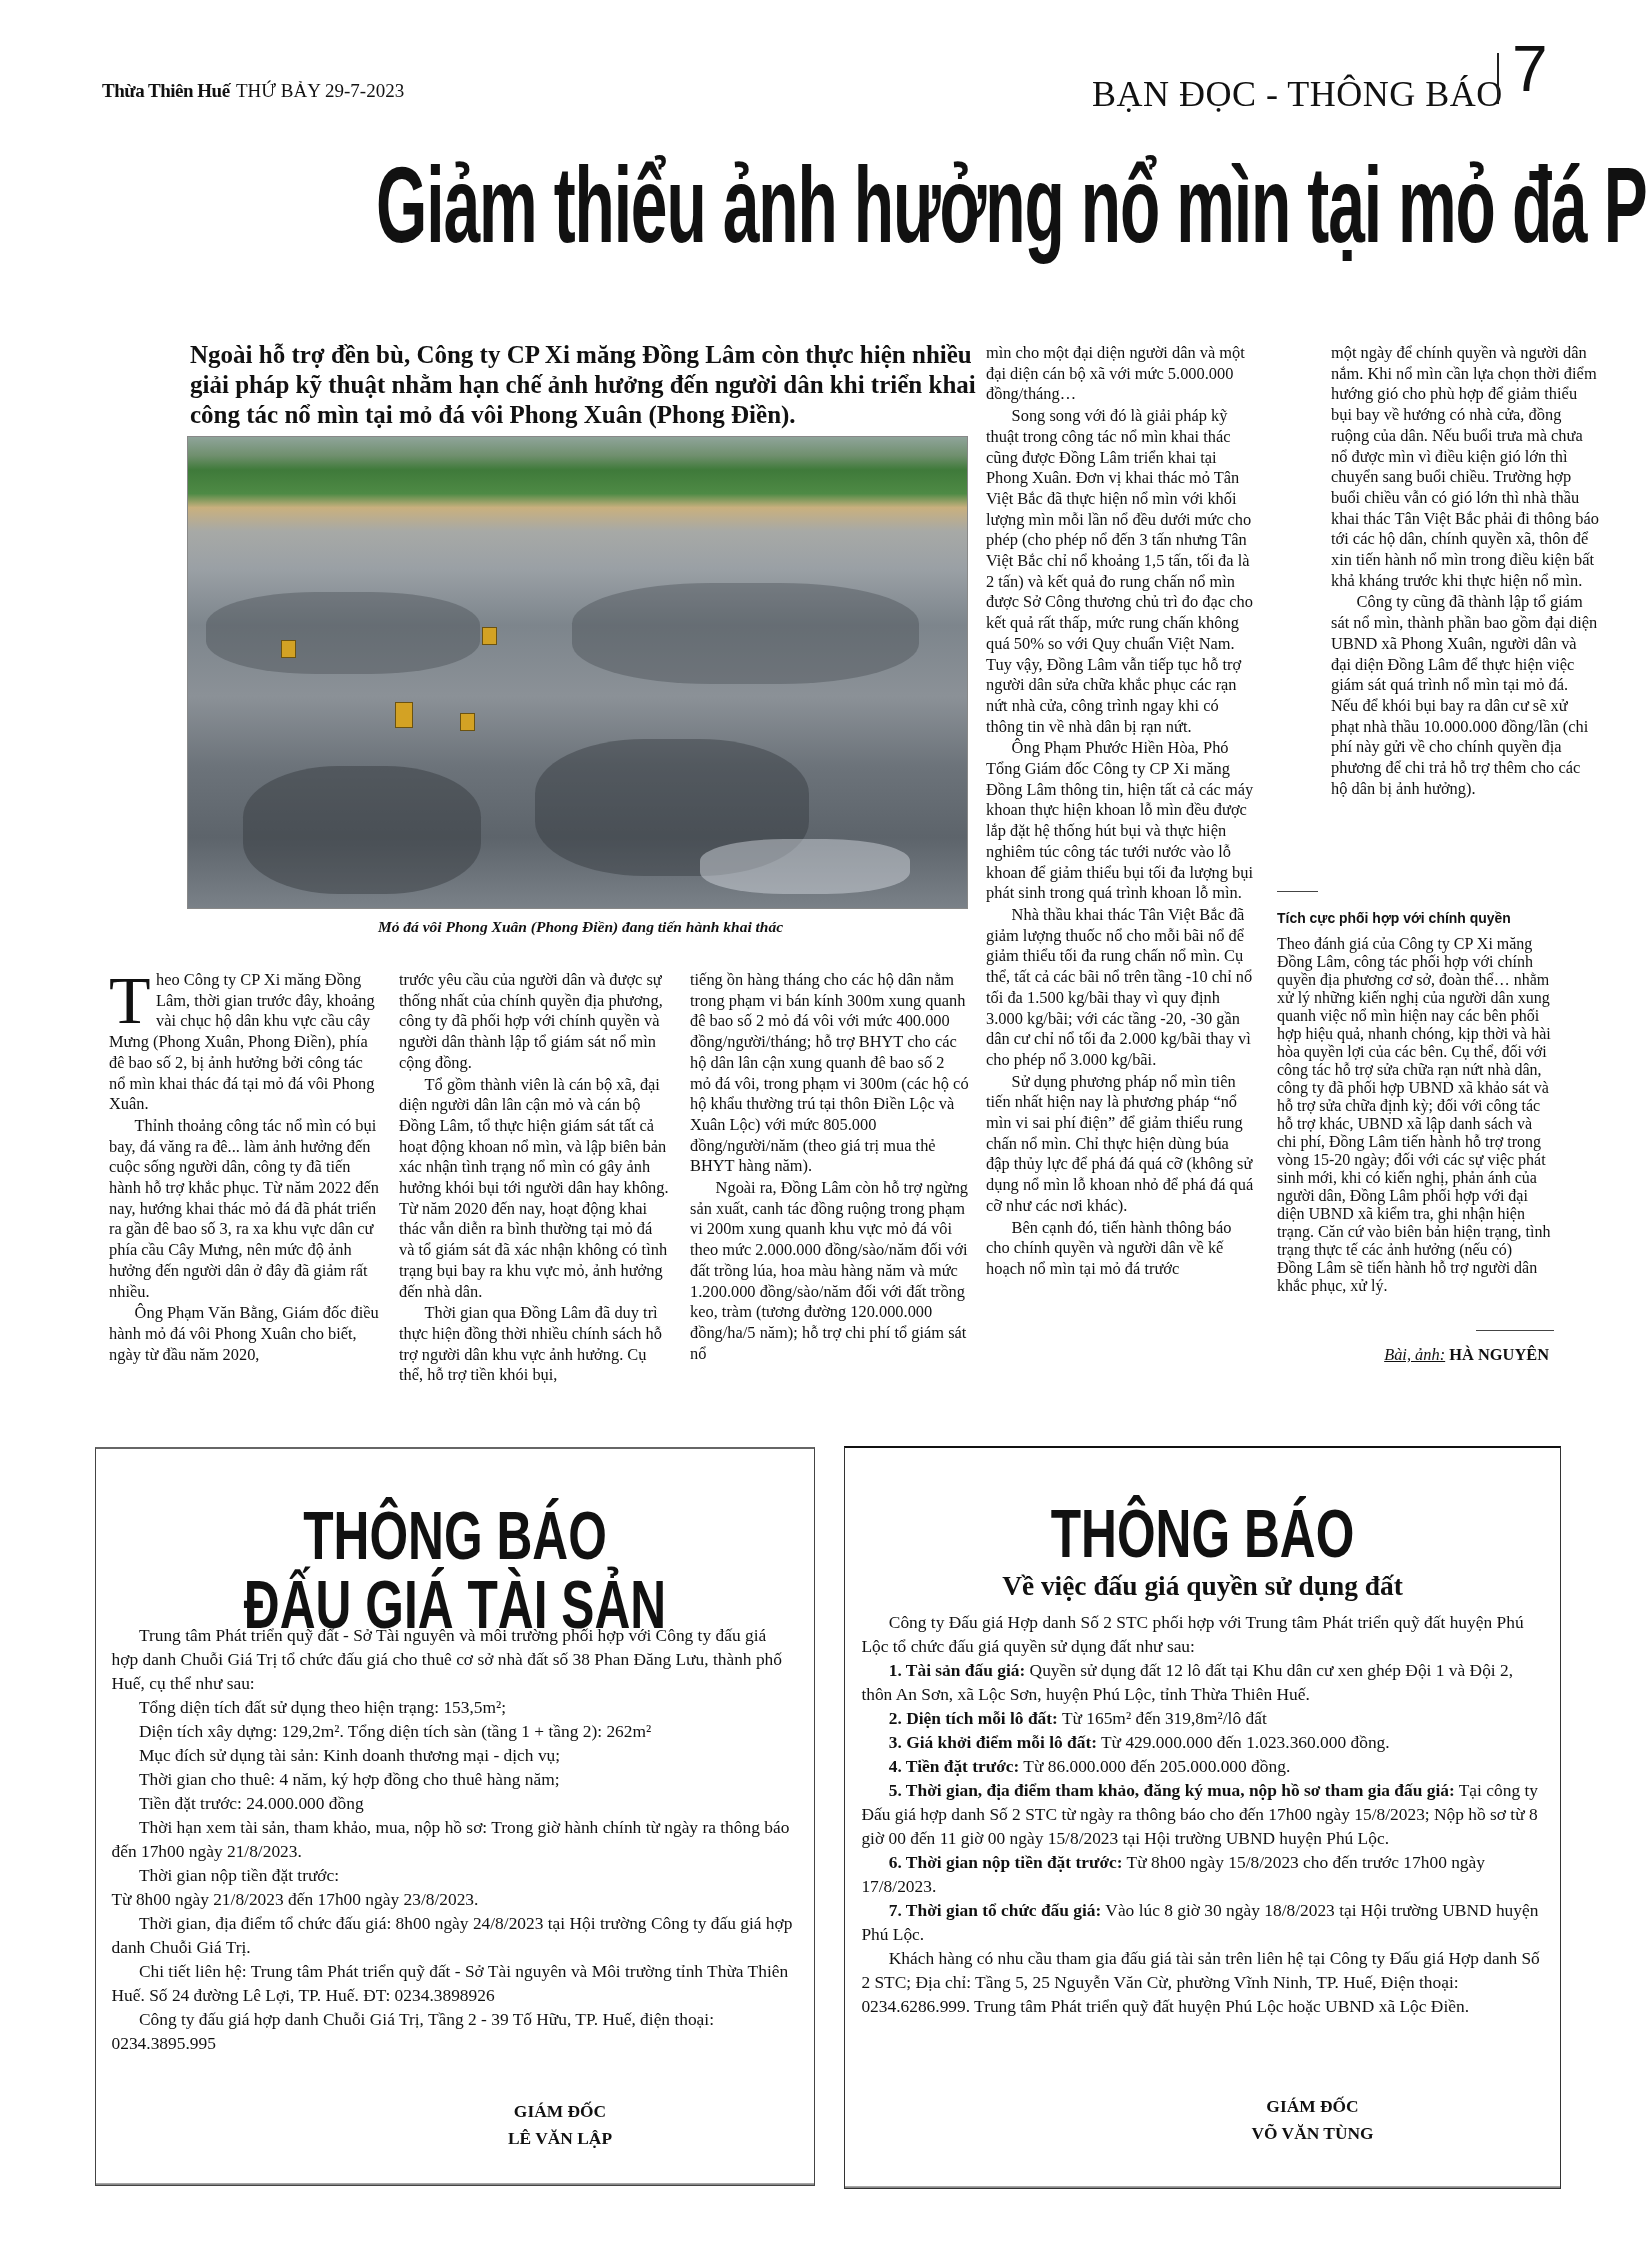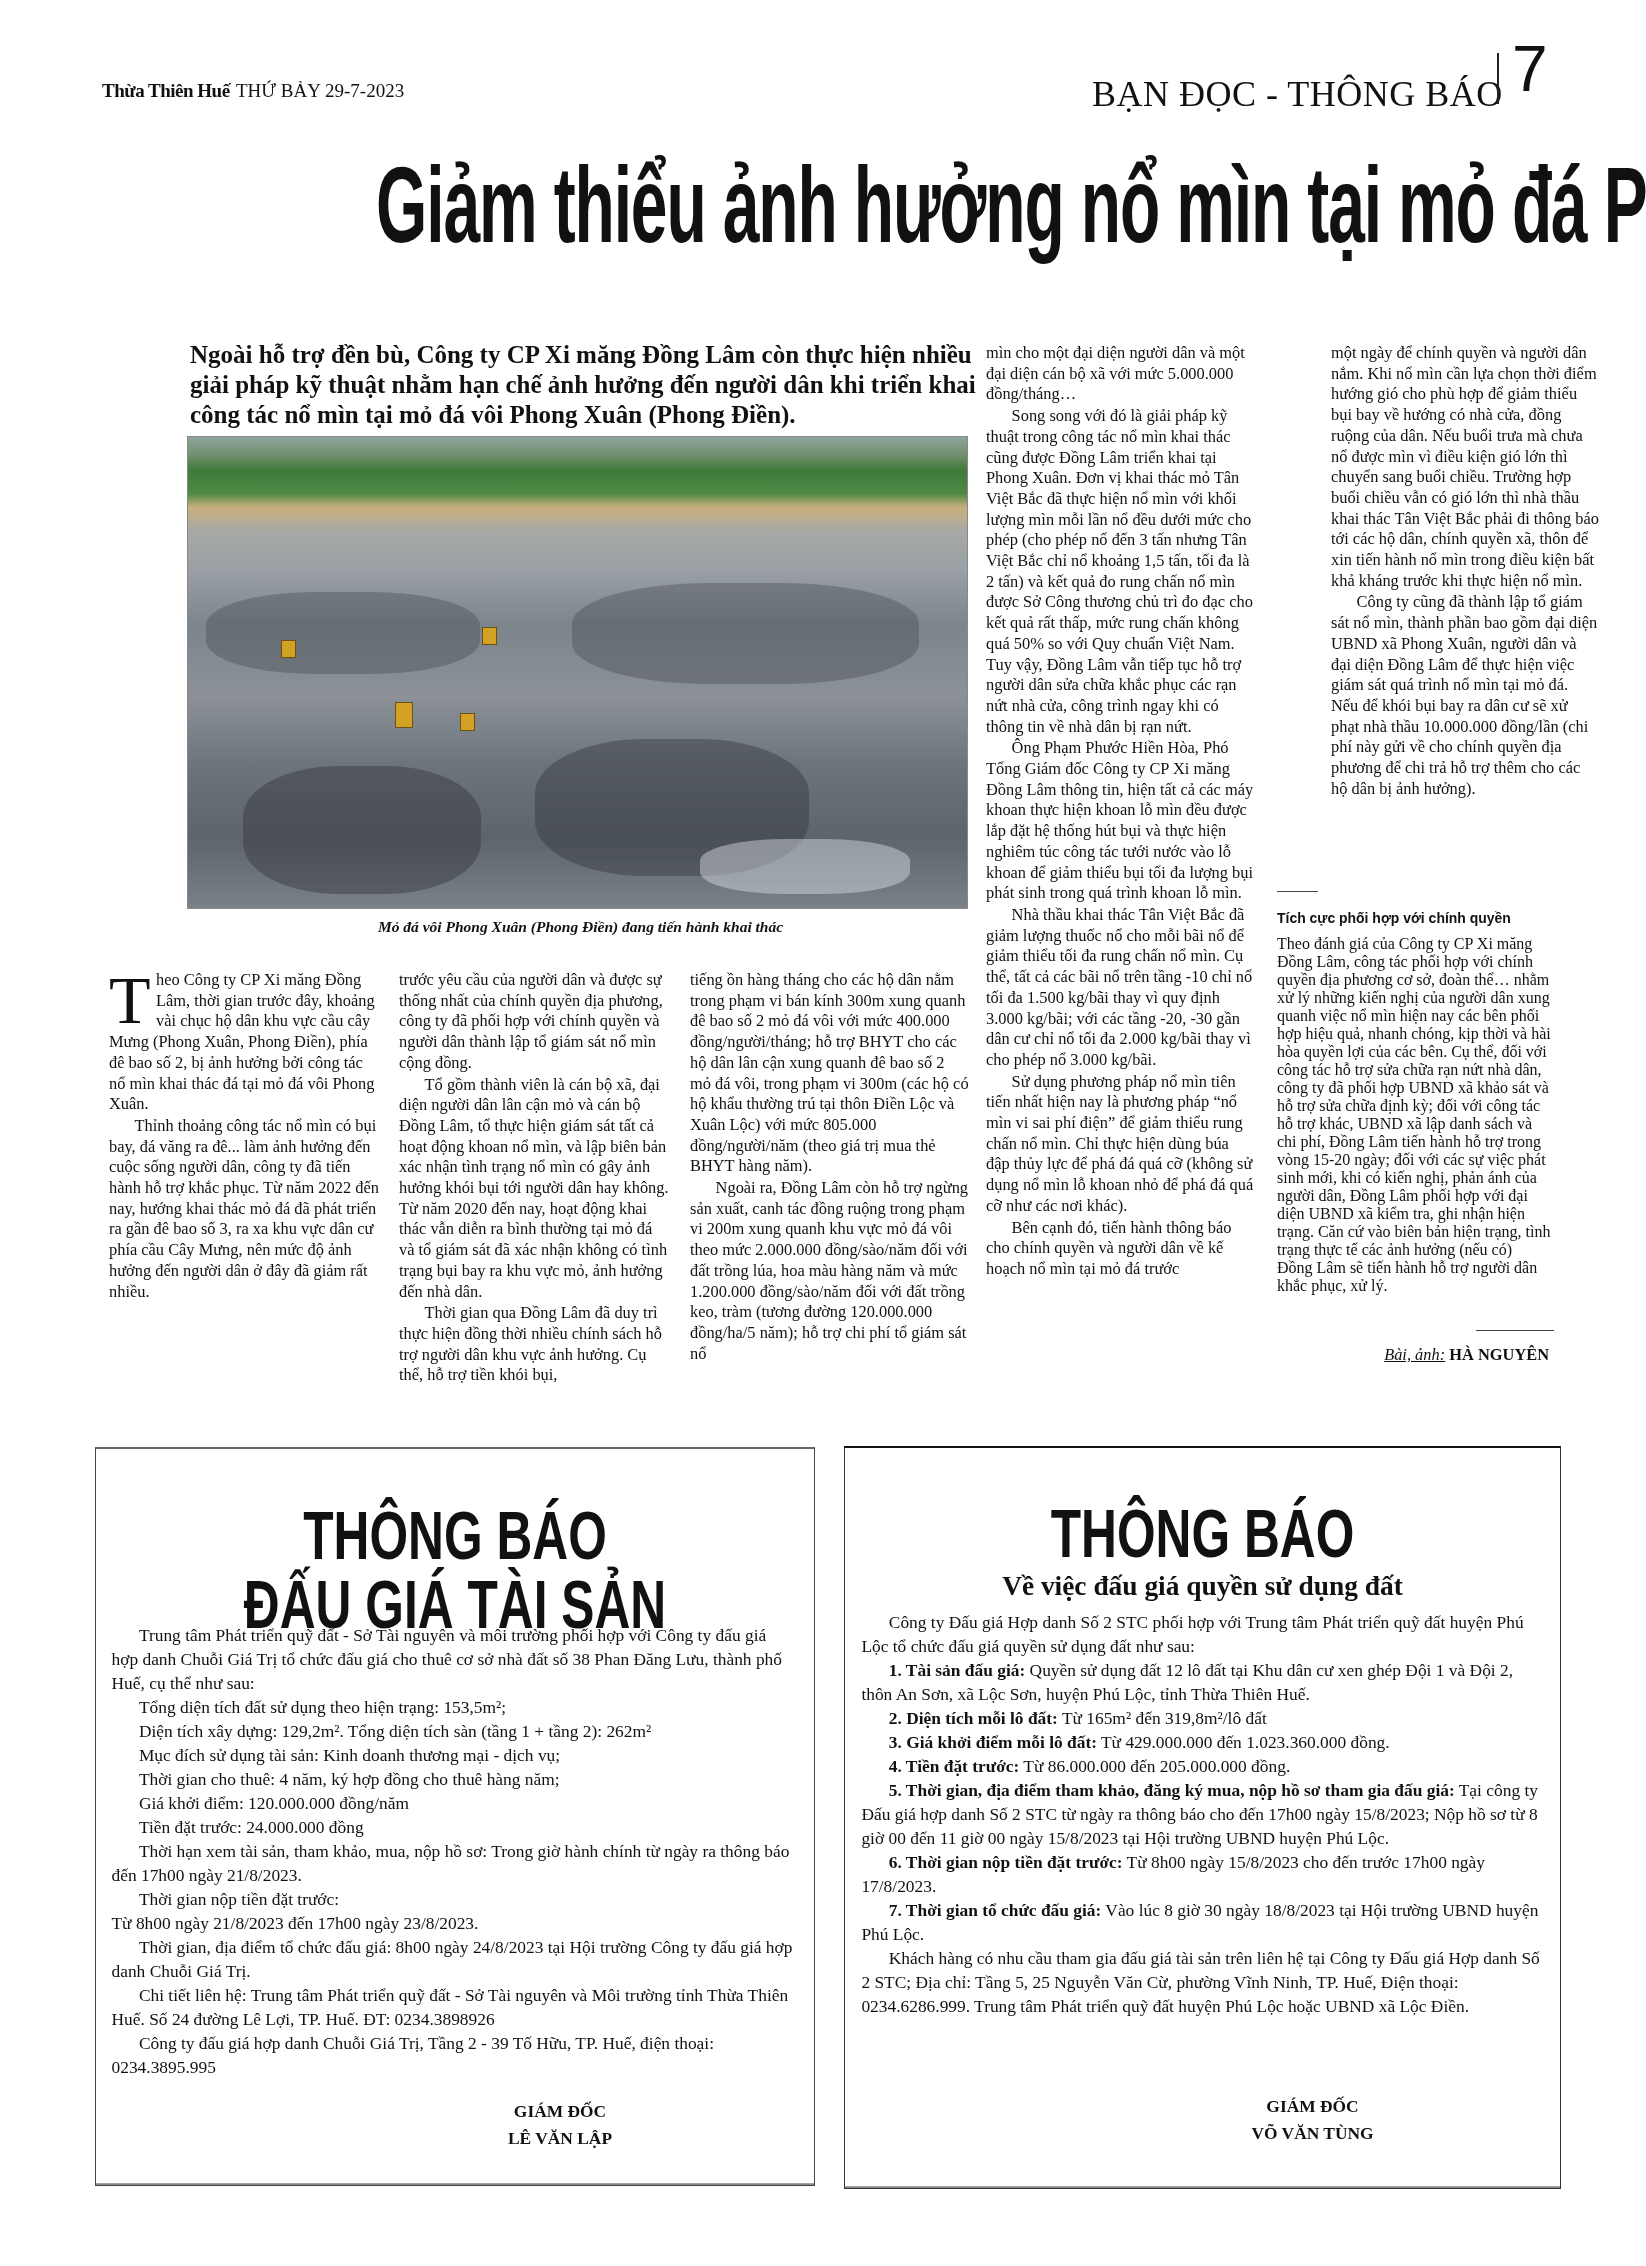--- a/index.html
+++ b/index.html
@@ -83,20 +83,21 @@
   <div class="machine" style="left:93px;top:203px;"></div>
   <div class="machine" style="left:294px;top:190px;"></div>
   <div class="machine" style="left:207px;top:265px;width:16.4px;height:24px;"></div>
   <div class="machine" style="left:272px;top:276px;"></div>
 </div>
 <div class="abs" id="caption">Mỏ đá vôi Phong Xuân (Phong Điền) đang tiến hành khai thác</div>
 
 <div class="col" id="col1">
   <p class="noind"><span class="dropcap">T</span><span>heo Công ty CP Xi măng Đồng Lâm, thời gian trước đây, khoảng vài chục hộ dân khu vực cầu cây Mưng (Phong Xuân, Phong Điền), phía đê bao số 2, bị ảnh hưởng bởi công tác nổ mìn khai thác đá tại mỏ đá vôi Phong Xuân.</span></p>
   <p>Thỉnh thoảng công tác nổ mìn có bụi bay, đá văng ra đê... làm ảnh hưởng đến cuộc sống người dân, công ty đã tiến hành hỗ trợ khắc phục. Từ năm 2022 đến nay, hướng khai thác mỏ đá đã phát triển ra gần đê bao số 3, ra xa khu vực dân cư phía cầu Cây Mưng, nên mức độ ảnh hưởng đến người dân ở đây đã giảm rất nhiều.</p>
+  <p>Ông Phạm Văn Bằng, Giám đốc điều hành mỏ đá vôi Phong Xuân cho biết, ngày từ đầu năm 2020,</p>
 </div>
 <div class="col" id="col2">
   <p class="noind">trước yêu cầu của người dân và được sự thống nhất của chính quyền địa phương, công ty đã phối hợp với chính quyền và người dân thành lập tổ giám sát nổ mìn cộng đồng.</p>
   <p>Tổ gồm thành viên là cán bộ xã, đại diện người dân lân cận mỏ và cán bộ Đồng Lâm, tổ thực hiện giám sát tất cả hoạt động khoan nổ mìn, và lập biên bản xác nhận tình trạng nổ mìn có gây ảnh hưởng khói bụi tới người dân hay không. Từ năm 2020 đến nay, hoạt động khai thác vẫn diễn ra bình thường tại mỏ đá và tổ giám sát đã xác nhận không có tình trạng bụi bay ra khu vực mỏ, ảnh hưởng đến nhà dân.</p>
   <p>Thời gian qua Đồng Lâm đã duy trì thực hiện đồng thời nhiều chính sách hỗ trợ người dân khu vực ảnh hưởng. Cụ thể, hỗ trợ tiền khói bụi,</p>
 </div>
 <div class="col" id="col3">
   <p class="noind">tiếng ồn hàng tháng cho các hộ dân nằm trong phạm vi bán kính 300m xung quanh đê bao số 2 mỏ đá vôi với mức 400.000 đồng/người/tháng; hỗ trợ BHYT cho các hộ dân lân cận xung quanh đê bao số 2 mỏ đá vôi, trong phạm vi 300m (các hộ có hộ khẩu thường trú tại thôn Điền Lộc và Xuân Lộc) với mức 805.000 đồng/người/năm (theo giá trị mua thẻ BHYT hàng năm).</p>
   <p>Ngoài ra, Đồng Lâm còn hỗ trợ ngừng sản xuất, canh tác đồng ruộng trong phạm vi 200m xung quanh khu vực mỏ đá vôi theo mức 2.000.000 đồng/sào/năm đối với đất trồng lúa, hoa màu hàng năm và mức 1.200.000 đồng/sào/năm đối với đất trồng keo, tràm (tương đường 120.000.000 đồng/ha/5 năm); hỗ trợ chi phí tổ giám sát nổ</p>
 </div>
@@ -123,21 +124,20 @@
 
 <div class="box" id="box1">
   <div class="ntitle" id="n1t1">THÔNG BÁO</div>
   <div class="ntitle" id="n1t2">ĐẤU GIÁ TÀI SẢN</div>
   <div class="nbody" id="n1body">
     <p>Trung tâm Phát triển quỹ đất - Sở Tài nguyên và môi trường phối hợp với Công ty đấu giá hợp danh Chuỗi Giá Trị tổ chức đấu giá cho thuê cơ sở nhà đất số 38 Phan Đăng Lưu, thành phố Huế, cụ thể như sau:</p>
     <p>Tổng diện tích đất sử dụng theo hiện trạng: 153,5m²;</p>
     <p>Diện tích xây dựng: 129,2m². Tổng diện tích sàn (tầng 1 + tầng 2): 262m²</p>
     <p>Mục đích sử dụng tài sản: Kinh doanh thương mại - dịch vụ;</p>
     <p>Thời gian cho thuê: 4 năm, ký hợp đồng cho thuê hàng năm;</p>
-    <p>Giá khởi điểm: 120.000.000 đồng/năm</p>
     <p>Tiền đặt trước: 24.000.000 đồng</p>
     <p>Thời hạn xem tài sản, tham khảo, mua, nộp hồ sơ: Trong giờ hành chính từ ngày ra thông báo đến 17h00 ngày 21/8/2023.</p>
     <p>Thời gian nộp tiền đặt trước:</p>
     <p style="text-indent:0">Từ 8h00 ngày 21/8/2023 đến 17h00 ngày 23/8/2023.</p>
     <p>Thời gian, địa điểm tổ chức đấu giá: 8h00 ngày 24/8/2023 tại Hội trường Công ty đấu giá hợp danh Chuỗi Giá Trị.</p>
     <p>Chi tiết liên hệ: Trung tâm Phát triển quỹ đất - Sở Tài nguyên và Môi trường tỉnh Thừa Thiên Huế. Số 24 đường Lê Lợi, TP. Huế. ĐT: 0234.3898926</p>
     <p>Công ty đấu giá hợp danh Chuỗi Giá Trị, Tầng 2 - 39 Tố Hữu, TP. Huế, điện thoại: 0234.3895.995</p>
   </div>
   <div class="sig" id="n1sig">
     <div>GIÁM ĐỐC</div>

